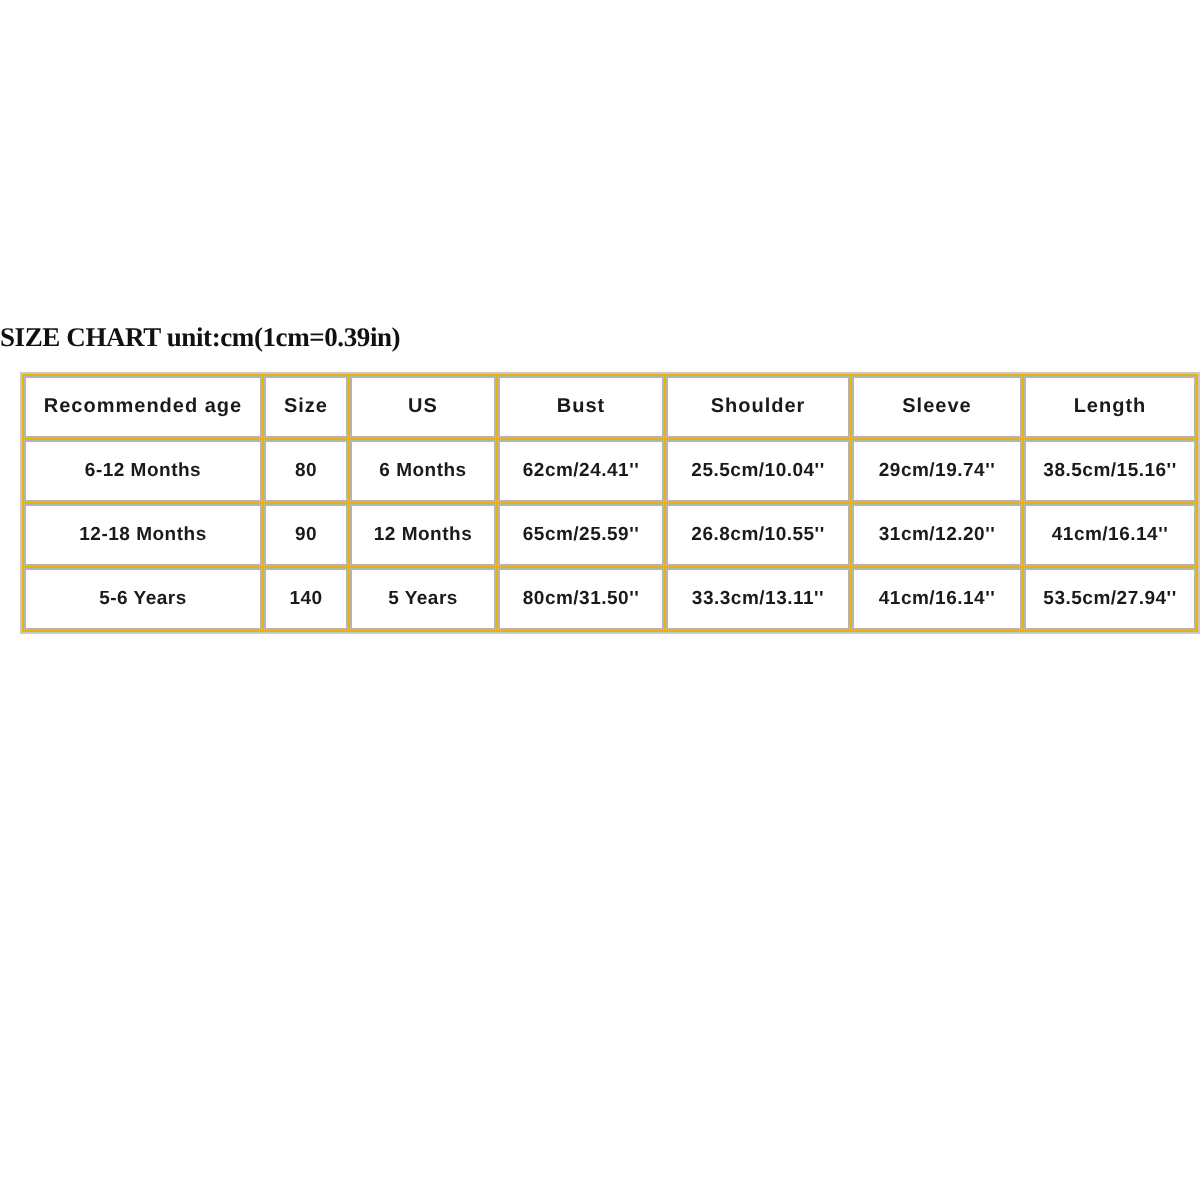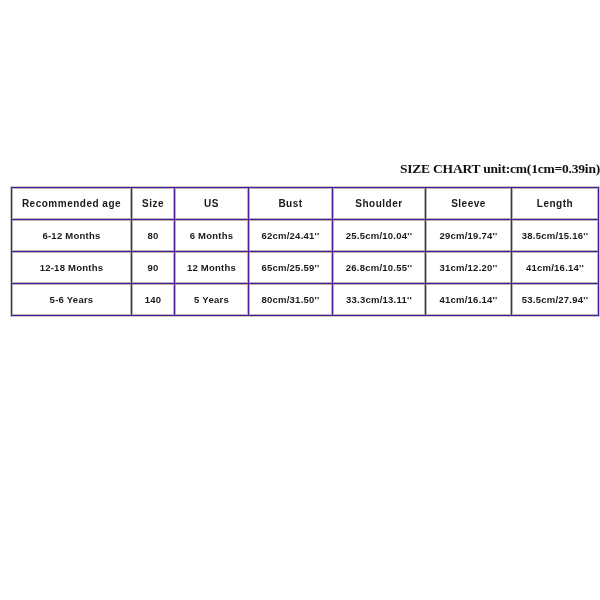--- a/index.html
+++ b/index.html
@@ -21,38 +21,38 @@
     top: 0;
     width: 600px;
     height: 600px;
   }
 
   #chart-title {
     position: absolute;
     left: 0;
     top: 161px;
     width: 600px;
-    text-align: right;
+    text-align: left;
     font-family: "Liberation Serif", serif;
     font-weight: bold;
     font-size: 13.5px;
     letter-spacing: -0.2px;
     color: #111111;
     white-space: nowrap;
   }
 
   #size-table {
     position: absolute;
     left: 10px;
     top: 186px;
     width: 580px;
     border-collapse: separate;
     border-spacing: 1px;
     table-layout: fixed;
-    background: #4c1d95;
+    background: #eab308;
     border: 1px solid #c9c9c9;
   }
 
   #size-table td {
     border: 1px solid #b5b5b5;
     background: #ffffff;
     text-align: center;
     vertical-align: middle;
     height: 29px;
     font-size: 9.5px;

